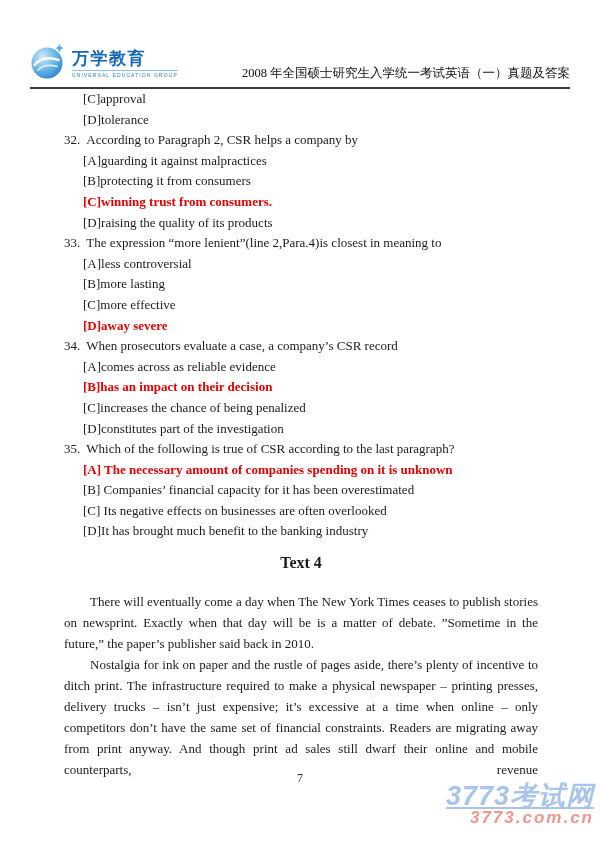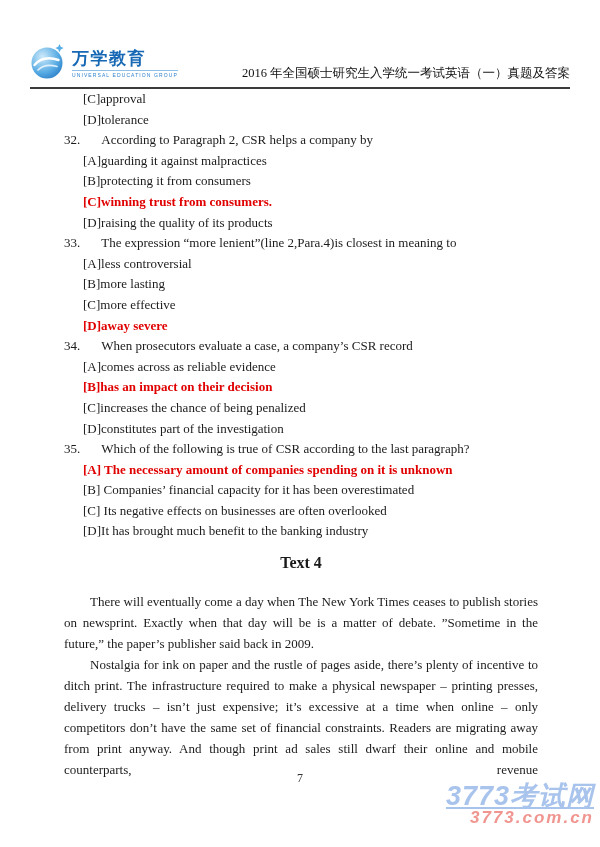--- a/index.html
+++ b/index.html
@@ -49,21 +49,21 @@
     white-space: nowrap;
   }
 
   
   .content {
     position: absolute;
     top: 89px; left: 64px; right: 62px;
   }
   .questions { font-size: 13px; line-height: 20.6px; color: #1b1b1b; }
   .q-stem { margin-left: 0; }
-  .q-num { margin-right: 21px; }
+  .q-num { margin-right: 6px; }
   .option { margin-left: 19px; }
   .option.correct {
     color: var(--answer-red, #e00000);
     font-weight: bold;
   }
 
   .passage-title {
     margin-top: 11px;
     text-align: center;
     font-weight: bold;
@@ -132,21 +132,21 @@
           <path d="M4.5 23 Q 13 13 28.5 18" stroke="#ffffff" stroke-width="2.4" fill="none" stroke-linecap="round"></path>
           <path d="M8 28 Q 15 21 27 24.5" stroke="#eaf6ff" stroke-width="1.7" fill="none" stroke-linecap="round" opacity="0.9"></path>
           <path d="M29.5 2 l1.3 2.8 2.8 1.3 -2.8 1.3 -1.3 2.8 -1.3 -2.8 -2.8 -1.3 2.8 -1.3 z" fill="#58aee6"></path>
         </svg>
       </span>
       <span class="logo-text">
         <span class="brand">万学教育</span>
         <span class="subtitle">UNIVERSAL EDUCATION GROUP</span>
       </span>
     </div>
-    <div class="header-title">2016 年全国硕士研究生入学统一考试英语（一）真题及答案</div>
+    <div class="header-title">2008 年全国硕士研究生入学统一考试英语（一）真题及答案</div>
   </div>
 
   <div class="content">
     <div class="questions">
 
       <div class="option">[C]approval</div>
       <div class="option">[D]tolerance</div>
 
       <div class="q-stem">
         <span class="q-num">32.</span><span>According to Paragraph 2, CSR helps a company by</span>
@@ -175,21 +175,21 @@
       <div class="q-stem">
         <span class="q-num">35.</span><span>Which of the following is true of CSR according to the last paragraph?</span>
       </div>
       <div class="option correct">[A] The necessary amount of companies spending on it is unknown</div>
       <div class="option">[B] Companies’ financial capacity for it has been overestimated</div>
       <div class="option">[C] Its negative effects on businesses are often overlooked</div>
       <div class="option">[D]It has brought much benefit to the banking industry</div>
     </div>
 
     <div class="passage-title">Text 4</div>
-    <p class="para">There will eventually come a day when The New York Times ceases to publish stories on newsprint. Exactly when that day will be is a matter of debate. ”Sometime in the future,” the paper’s publisher said back in 2009.</p>
+    <p class="para">There will eventually come a day when The New York Times ceases to publish stories on newsprint. Exactly when that day will be is a matter of debate. ”Sometime in the future,” the paper’s publisher said back in 2010.</p>
     <p class="para justify-last">Nostalgia for ink on paper and the rustle of pages aside, there’s plenty of incentive to ditch print. The infrastructure required to make a physical newspaper – printing presses, delivery trucks – isn’t just expensive; it’s excessive at a time when online – only competitors don’t have the same set of financial constraints. Readers are migrating away from print anyway. And though print ad sales still dwarf their online and mobile counterparts, revenue</p>
   </div>
 
   <div class="page-number">7</div>
 
   <div class="watermark">
     <div class="wm-blue">3773考试网</div>
     <div class="wm-red">3773.com.cn</div>
   </div>
 

